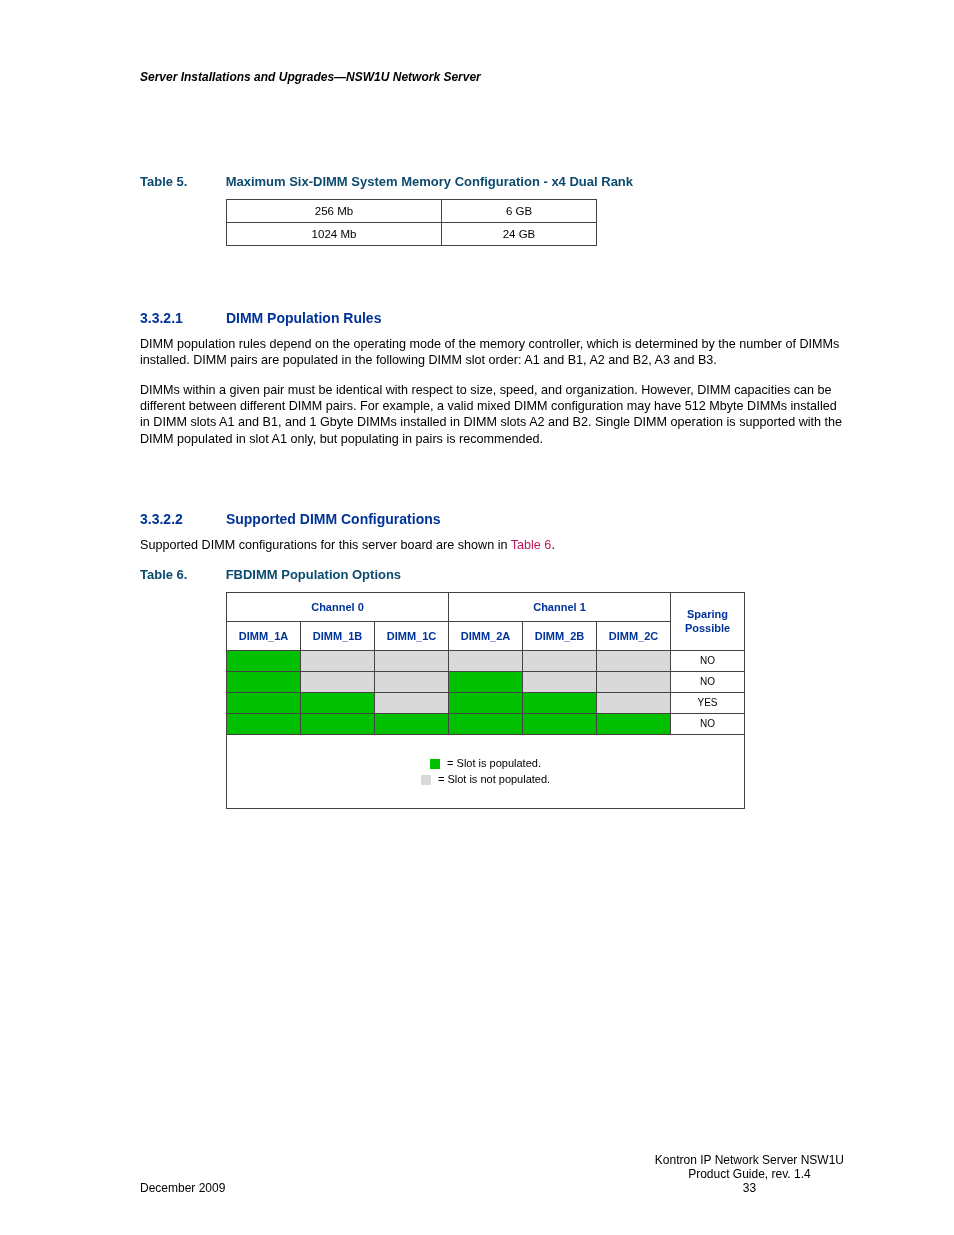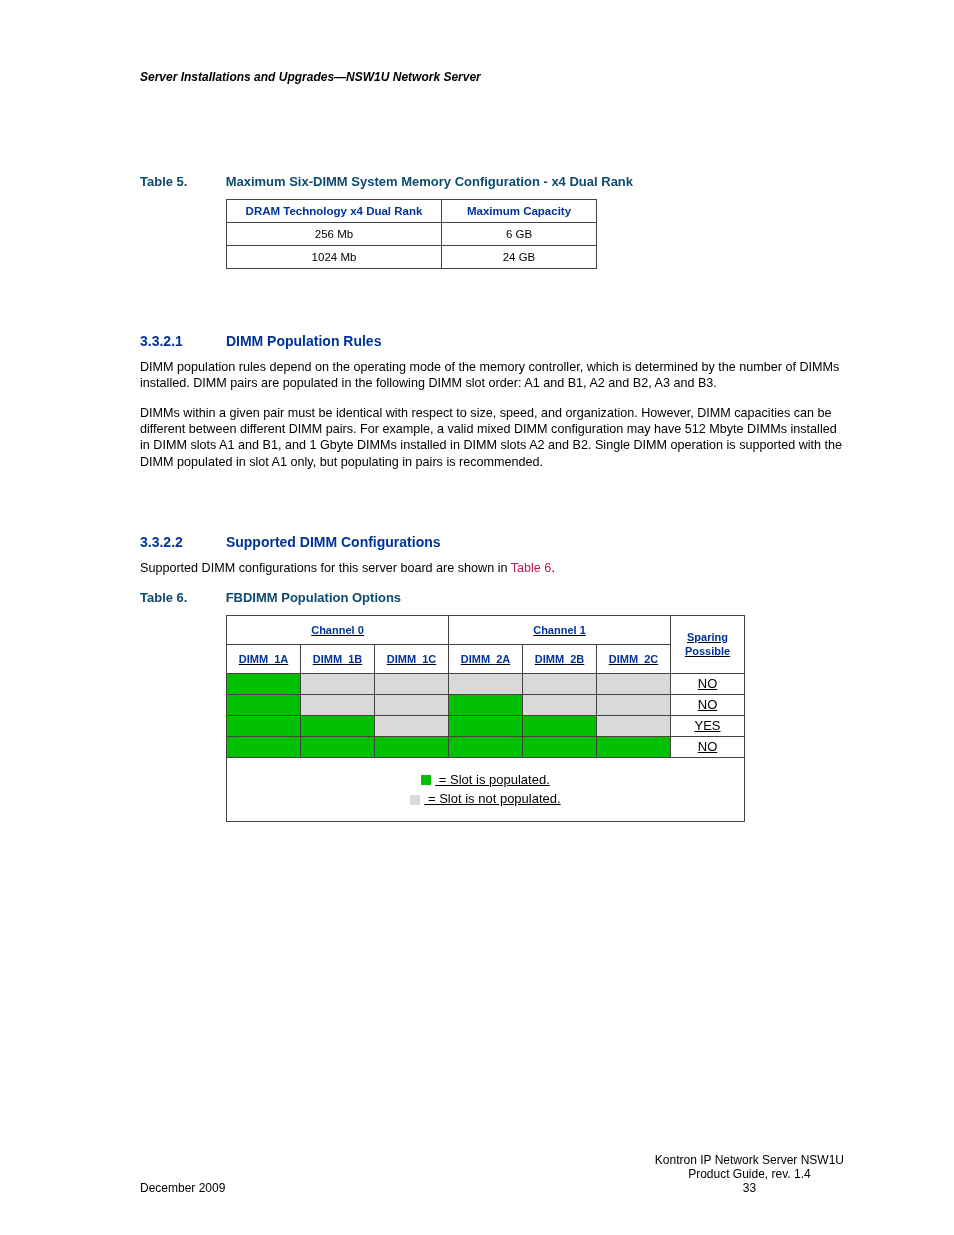--- a/index.html
+++ b/index.html
@@ -37,37 +37,36 @@
     text-align: center;
   }
   table.t5 th { color: #003399; font-weight: bold; white-space: nowrap; }
   table.t5 th:first-child, table.t5 td:first-child { width: 190px; }
   table.t5 th:last-child,  table.t5 td:last-child  { width: 130px; }
 
   table.t6 {
     border-collapse: collapse;
     margin: 0 0 14px 86px;
     font-size: 11px;
-    text-decoration: underline;
   }
   table.t6 th, table.t6 td {
     border: 1px solid #444;
     text-align: center;
     height: 20px;
   }
   table.t6 th { color: #003399; font-weight: bold; padding: 4px 6px; }
   table.t6 td { padding: 0; }
-  table.t6 td.sp { font-size: 13px; padding: 0 8px; }
+  table.t6 td.sp { font-size: 10px; padding: 0 8px; }
   .green { background: #00c000; }
   .grey  { background: #d9d9d9; }
   .white { background: #fff; }
   table.t6 col.dimm { width: 74px; }
   table.t6 col.spar { width: 74px; }
 
-  .legend { text-align: left; padding: 12px 10px !important; height: auto !important; font-size: 13px; line-height: 1.5; }
+  .legend { text-align: left; padding: 20px 10px !important; height: auto !important; font-size: 11px; line-height: 1.5; }
   .sw { display: inline-block; width: 10px; height: 10px; vertical-align: middle; margin-right: 4px; border: 0; }
 
   .footer {
     position: absolute;
     left: 140px; right: 110px; bottom: 40px;
     font-size: 12px;
     display: flex;
     justify-content: space-between;
     align-items: flex-end;
   }
@@ -78,24 +77,20 @@
 
 <div class="running-head">Server Installations and Upgrades—NSW1U Network Server</div>
 
 <div class="caption">
   <span class="label">Table 5.</span>
   <span>Maximum Six-DIMM System Memory Configuration - x4 Dual Rank</span>
 </div>
 
 <table class="t5">
   <tbody>
-      <tr>
-    <th>DRAM Technology x4 Dual Rank</th>
-    <th>Maximum Capacity</th>
-  </tr>
   <tr>
     <td>256 Mb</td>
     <td>6 GB</td>
   </tr>
   <tr>
     <td>1024 Mb</td>
     <td>24 GB</td>
   </tr>
 </tbody>
   </table>

